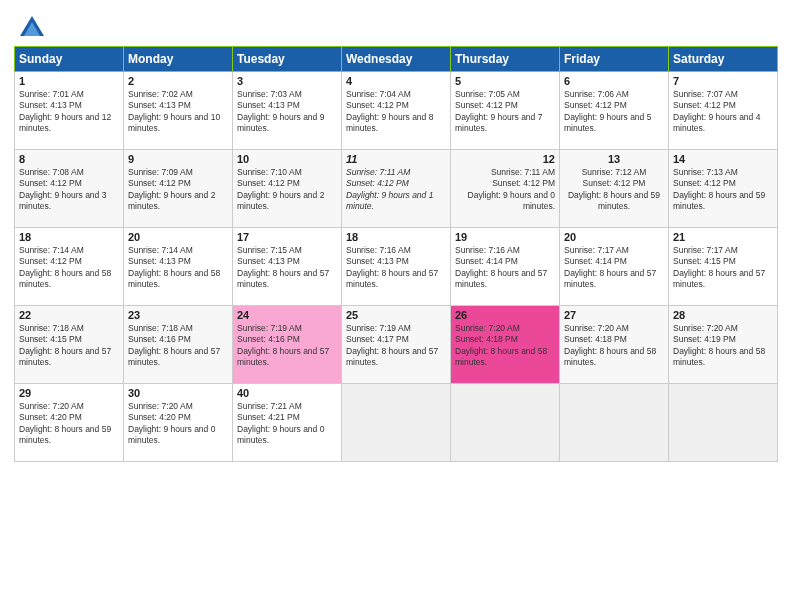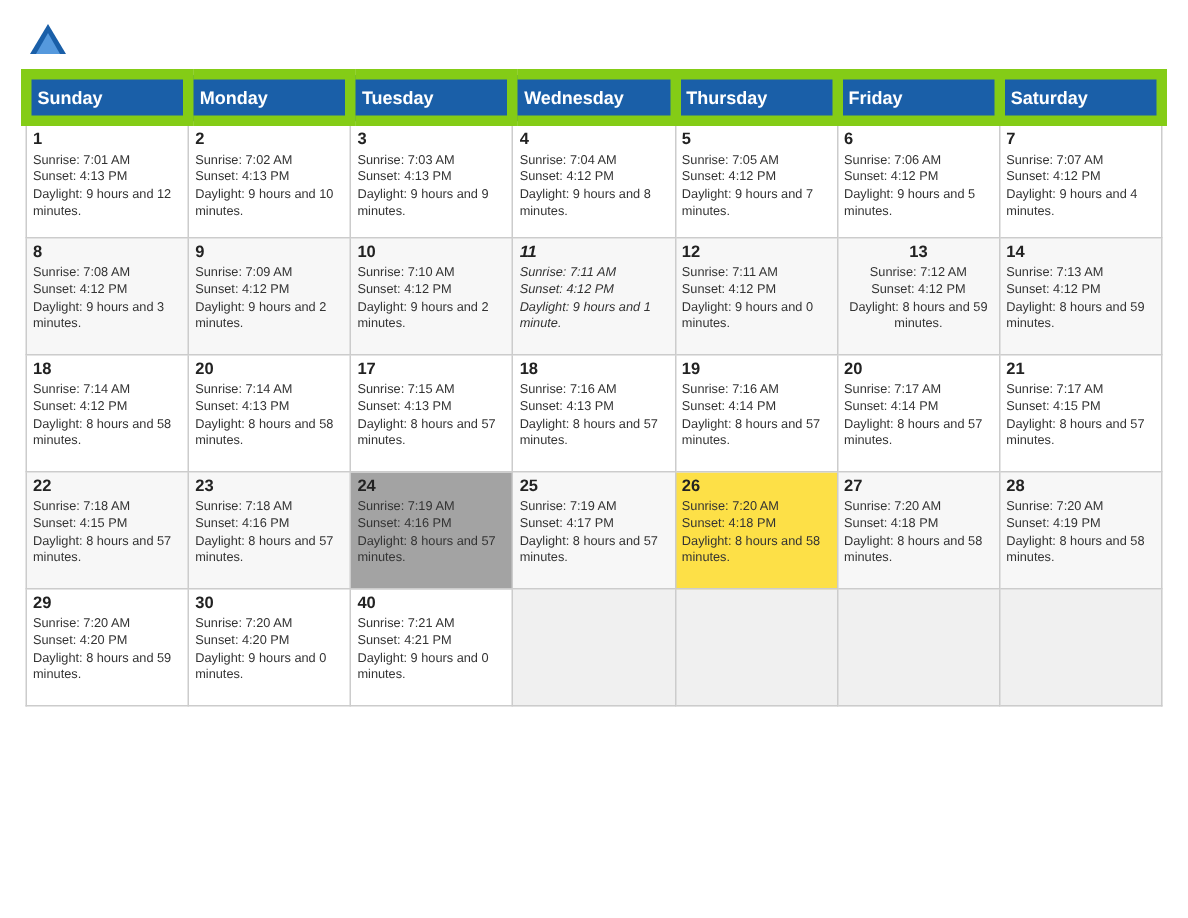--- a/index.html
+++ b/index.html
@@ -64,21 +64,21 @@
       border-collapse: collapse;
       table-layout: fixed;
     }
     th {
       background-color: #1a5fa8;
       color: #fff;
       font-size: 12px;
       font-weight: bold;
       padding: 5px 4px;
       text-align: left;
-      border: 7px solid #84cc16;
+      border: 1px solid #84cc16;
     }
     td {
       border: 1px solid #ccc;
       vertical-align: top;
       padding: 3px 4px;
       font-size: 9px;
       color: #333;
       height: 78px;
       background: #fff;
     }
@@ -175,21 +175,21 @@
             <div class="day-info">Sunrise: 7:09 AM<br>Sunset: 4:12 PM<br>Daylight: 9 hours and 2 minutes.</div>
           </td>
           <td style="background: rgb(247, 247, 247);">
             <span class="day-num">10</span>
             <div class="day-info">Sunrise: 7:10 AM<br>Sunset: 4:12 PM<br>Daylight: 9 hours and 2 minutes.</div>
           </td>
           <td style="background: rgb(247, 247, 247); font-style: italic;">
             <span class="day-num">11</span>
             <div class="day-info">Sunrise: 7:11 AM<br>Sunset: 4:12 PM<br>Daylight: 9 hours and 1 minute.</div>
           </td>
-          <td style="background: rgb(247, 247, 247);">
+          <td style="background: rgb(247, 247, 247); text-align: right;">
             <span class="day-num">12</span>
             <div class="day-info">Sunrise: 7:11 AM<br>Sunset: 4:12 PM<br>Daylight: 9 hours and 0 minutes.</div>
           </td>
           <td style="background: rgb(247, 247, 247); text-align: center;">
             <span class="day-num">13</span>
             <div class="day-info">Sunrise: 7:12 AM<br>Sunset: 4:12 PM<br>Daylight: 8 hours and 59 minutes.</div>
           </td>
           <td style="background: rgb(247, 247, 247);">
             <span class="day-num">14</span>
             <div class="day-info">Sunrise: 7:13 AM<br>Sunset: 4:12 PM<br>Daylight: 8 hours and 59 minutes.</div>
@@ -227,29 +227,29 @@
         </tr>
         <tr>
           <td style="background: rgb(247, 247, 247); margin-top: 26px;">
             <span class="day-num">22</span>
             <div class="day-info">Sunrise: 7:18 AM<br>Sunset: 4:15 PM<br>Daylight: 8 hours and 57 minutes.</div>
           </td>
           <td style="background: rgb(247, 247, 247);">
             <span class="day-num">23</span>
             <div class="day-info">Sunrise: 7:18 AM<br>Sunset: 4:16 PM<br>Daylight: 8 hours and 57 minutes.</div>
           </td>
-          <td style="background: #a3a3a3;">
+          <td style="background: #f9a8d4;">
             <span class="day-num">24</span>
             <div class="day-info">Sunrise: 7:19 AM<br>Sunset: 4:16 PM<br>Daylight: 8 hours and 57 minutes.</div>
           </td>
           <td style="background: rgb(247, 247, 247);">
             <span class="day-num">25</span>
             <div class="day-info">Sunrise: 7:19 AM<br>Sunset: 4:17 PM<br>Daylight: 8 hours and 57 minutes.</div>
           </td>
-          <td style="background: #fde047; margin-left: 44px;">
+          <td style="background: #ec4899; margin-left: 44px;">
             <span class="day-num">26</span>
             <div class="day-info">Sunrise: 7:20 AM<br>Sunset: 4:18 PM<br>Daylight: 8 hours and 58 minutes.</div>
           </td>
           <td style="background: rgb(247, 247, 247);">
             <span class="day-num">27</span>
             <div class="day-info">Sunrise: 7:20 AM<br>Sunset: 4:18 PM<br>Daylight: 8 hours and 58 minutes.</div>
           </td>
           <td style="background: rgb(247, 247, 247);">
             <span class="day-num">28</span>
             <div class="day-info">Sunrise: 7:20 AM<br>Sunset: 4:19 PM<br>Daylight: 8 hours and 58 minutes.</div>

